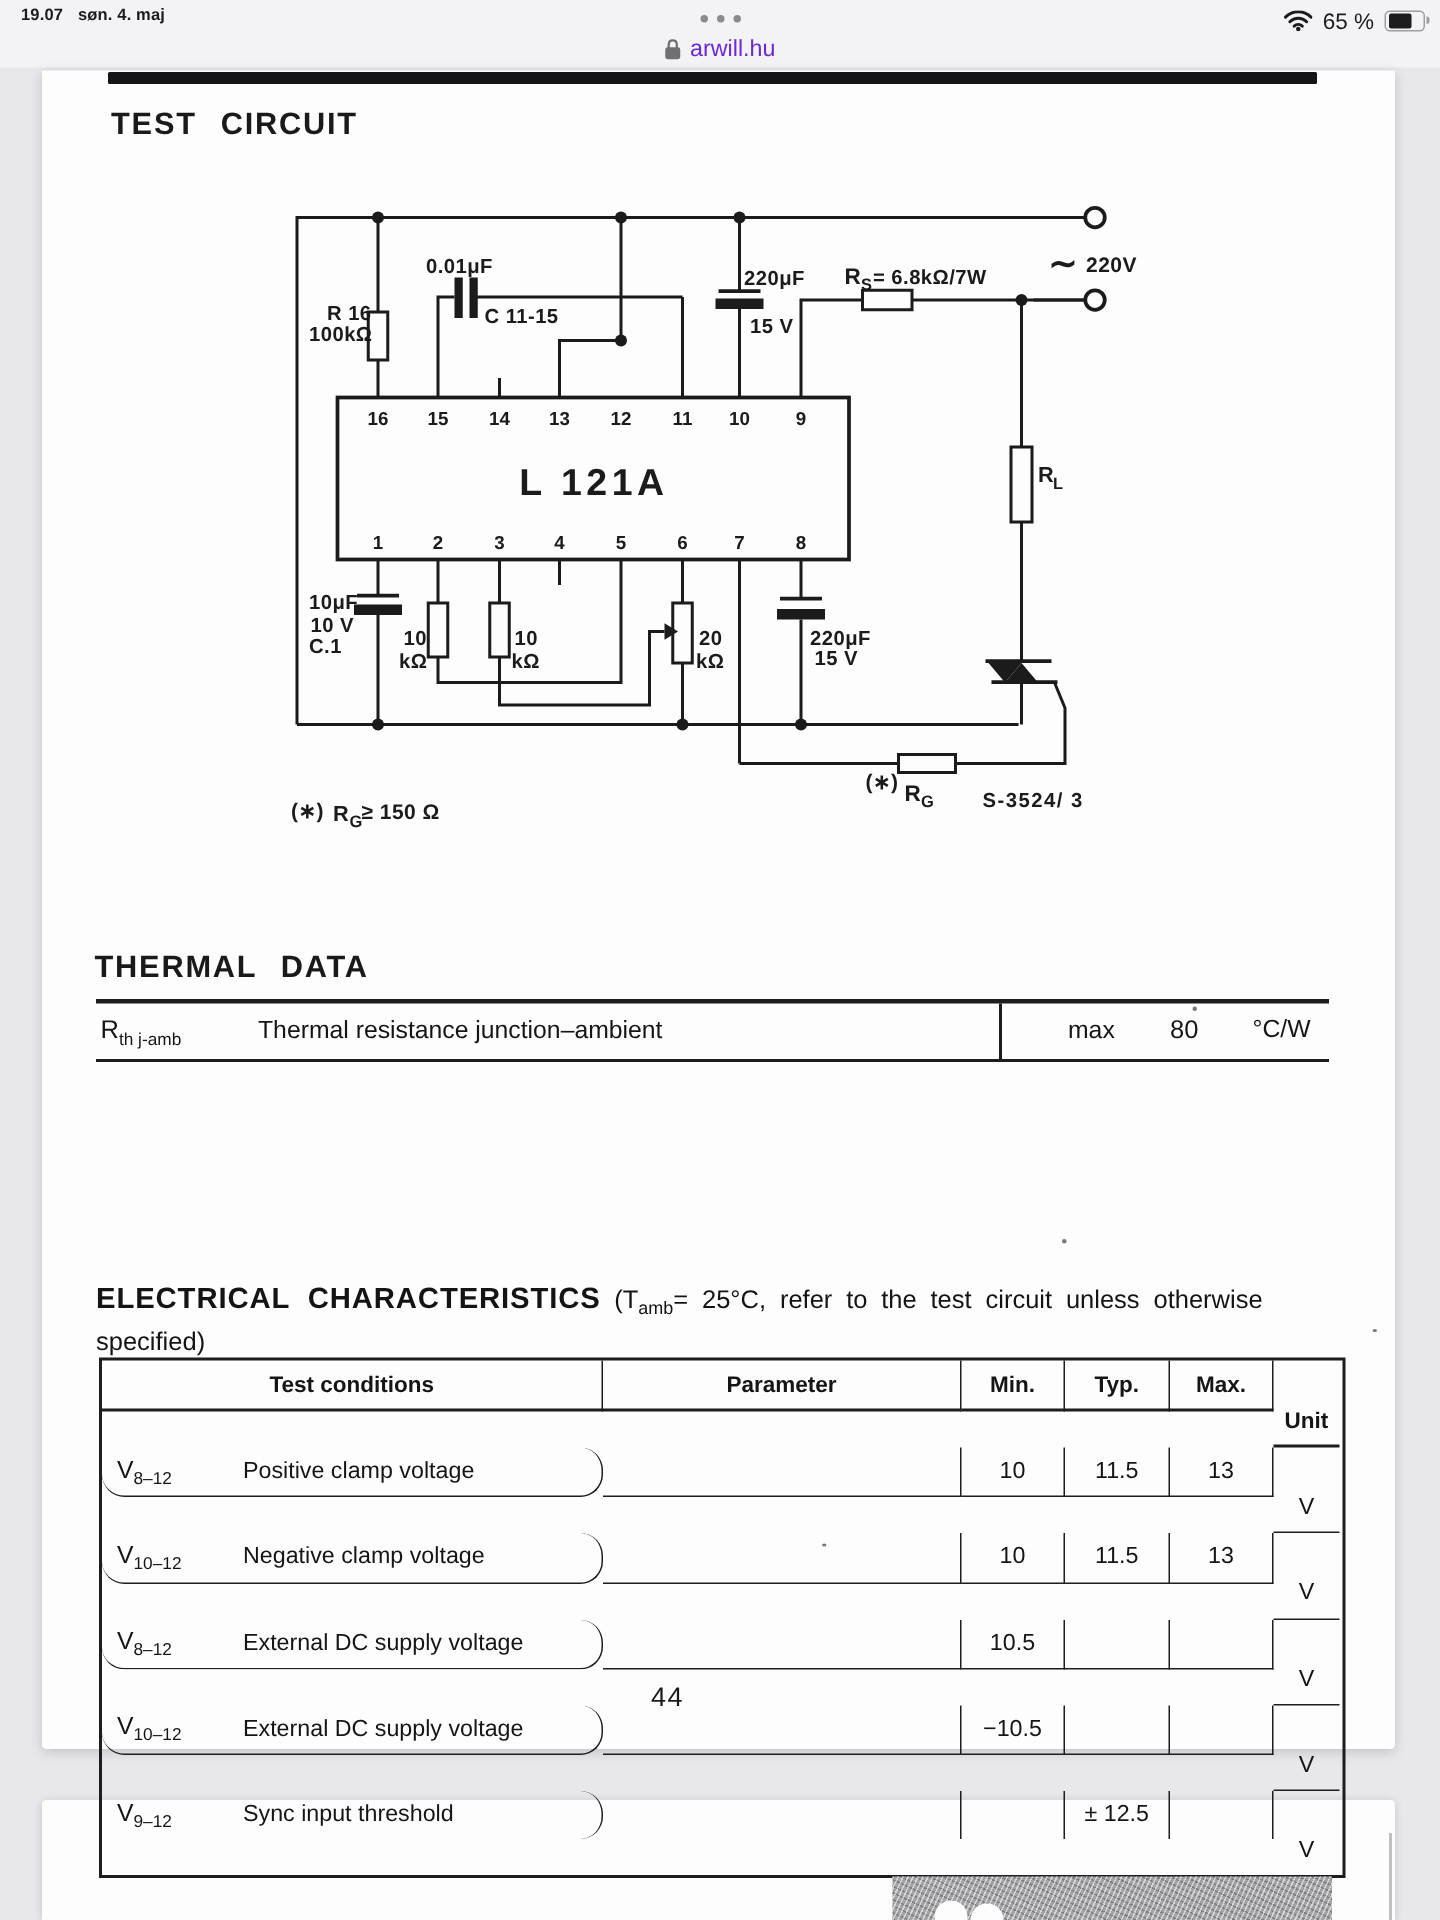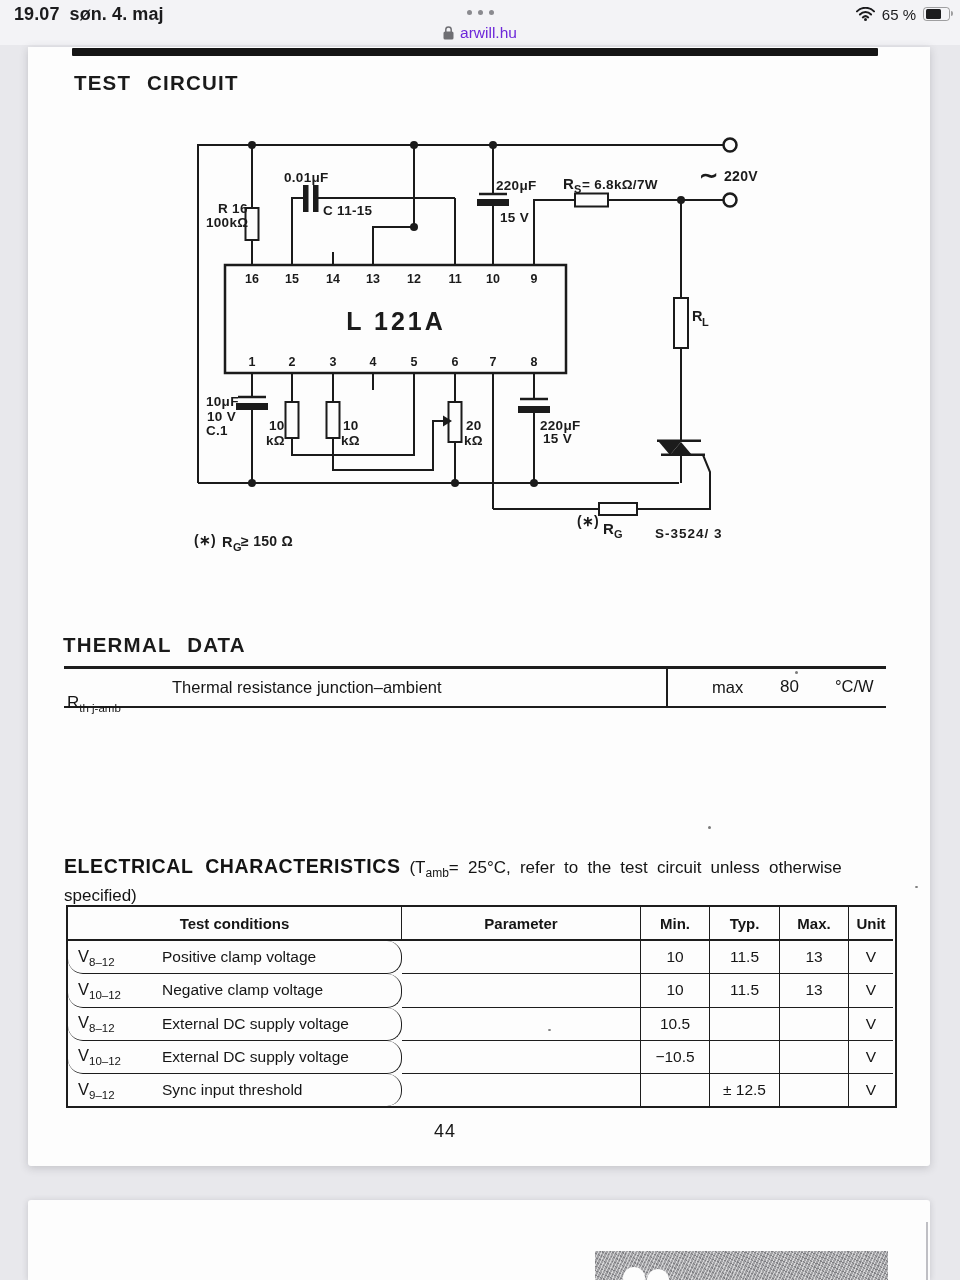--- a/index.html
+++ b/index.html
@@ -1,20 +1,20 @@
 <!DOCTYPE html>
 <html><head>
 <meta charset="utf-8">
 <style>
   html,body{margin:0;padding:0;}
   body{width:960px;height:1280px;background:#e8e8ec;font-family:"Liberation Sans",sans-serif;overflow:hidden;}
   #screen{position:relative;width:960px;height:1280px;}
   
   .statusbar{position:absolute;left:0;top:0;width:960px;height:45px;background:#f3f3f6;}
-  .sb-left{position:absolute;left:14px;top:4px;font-size:18px;font-weight:600;color:#1b1b1d;letter-spacing:.1px;}
+  .sb-left{position:absolute;left:14px;top:4px;font-size:11px;font-weight:600;color:#1b1b1d;letter-spacing:.1px;}
   .sb-left .date{margin-left:10px;font-weight:600;}
   .sb-dots{position:absolute;left:0;right:0;top:10px;display:flex;justify-content:center;gap:6px;}
   .sb-dots i{width:5px;height:5px;border-radius:50%;background:#8a8a8f;display:block;}
   .sb-right{position:absolute;right:10px;top:4px;display:flex;align-items:center;gap:7px;height:20px;}
   .pct{font-size:15px;font-weight:500;color:#1b1b1d;}
   .batt{position:relative;width:25px;height:12.5px;border:1px solid rgba(20,20,22,.38);border-radius:3.5px;}
   .batt i{position:absolute;left:1.5px;top:1.5px;bottom:1.5px;width:63%;background:#1c1c1e;border-radius:1.5px;}
   .batt em{position:absolute;right:-3.5px;top:3.5px;width:2px;height:4.5px;background:rgba(20,20,22,.38);border-radius:0 2px 2px 0;}
   .urlrow{position:absolute;left:0;right:0;top:21px;height:24px;display:flex;justify-content:center;align-items:center;gap:6px;}
   .urltext{font-size:15.5px;color:#6d28d9;}
@@ -30,33 +30,33 @@
   #circuit text{fill:#1b1b1b;font-family:"Liberation Sans",sans-serif;font-weight:700;}
   .lbl{font-size:13.5px;letter-spacing:.3px;}
   .lbl-sm{font-size:11px;}
   .pin{font-size:12.5px;font-weight:600;text-anchor:middle;}
   .icname{font-size:25px;font-weight:600;letter-spacing:3px;text-anchor:middle;}
   .tilde{font-size:23px;font-weight:400;}
   
   .ttable{position:absolute;left:64px;top:666px;width:822px;height:37px;border-top:3px solid #1d1d1d;border-bottom:2.5px solid #1d1d1d;}
   .ttable .div{position:absolute;left:602px;top:0;bottom:0;width:2px;background:#1d1d1d;}
   .trow{position:absolute;left:0;right:0;top:8px;font-size:16.5px;color:#151515;}
-  .tsym{position:absolute;left:3px;top:16px;font-size:17px;}
+  .tsym{position:absolute;left:3px;top:0;font-size:17px;}
   .tsym sub,.esym sub{font-size:11.5px;}
   .tparam{position:absolute;left:108px;top:1px;}
   .tmax{position:absolute;left:648px;top:1px;}
   .tval{position:absolute;left:716px;top:0;font-size:17px;}
   .tunit{position:absolute;left:771px;top:0;font-size:16.5px;}
   
   .eheading{position:absolute;left:64px;top:856px;width:820px;color:#141414;line-height:21.5px;word-spacing:4.5px;}
   .eheading b{font-size:19.5px;letter-spacing:.6px;word-spacing:6px;}
   .eheading span{font-size:17px;}
   .etable{position:absolute;left:66px;top:905px;width:827px;border:2px solid #1d1d1d;display:grid;grid-template-columns:334px 239px 69px 70px 69px 44px;}
   .etable .c{border-right:1.8px solid #1d1d1d;border-bottom:1.8px solid #1d1d1d;height:32.3px;display:flex;align-items:center;justify-content:center;font-size:15.5px;color:#151515;overflow:hidden;}
-  .etable .c:nth-child(6n){border-right:none;}
+  .etable .c:nth-child(6n){border-right:none;margin-top:24px;}
   .etable .c.last{border-bottom:none;}
   .etable .head{font-weight:700;font-size:15px;height:32px;border-bottom:2px solid #1d1d1d;}
   .etable .pcell{justify-content:flex-start;border-radius:15px;}
   .esym{width:84px;padding-left:10px;font-size:16.5px;flex:none;}
   
   .pageno{position:absolute;left:28px;width:834px;top:1121px;text-align:center;font-size:18px;font-weight:400;letter-spacing:1px;color:#181818;}
   .artifact{position:absolute;left:595px;top:1251px;width:293px;height:29px;overflow:hidden;background:#a3a3a6;background-image:repeating-linear-gradient(115deg,rgba(255,255,255,.55) 0 1px,rgba(0,0,0,0) 1px 3px),repeating-linear-gradient(25deg,rgba(90,90,95,.5) 0 1px,rgba(0,0,0,0) 1px 4px);}
   .artifact i{position:absolute;bottom:-9px;width:22px;height:22px;border-radius:50%;background:#fdfdfd;display:block;}
   .edgeline{position:absolute;left:926px;top:1222px;width:2px;height:58px;background:#bfbfc4;}
   .speck{position:absolute;border-radius:50%;background:#7a7a7a;}

